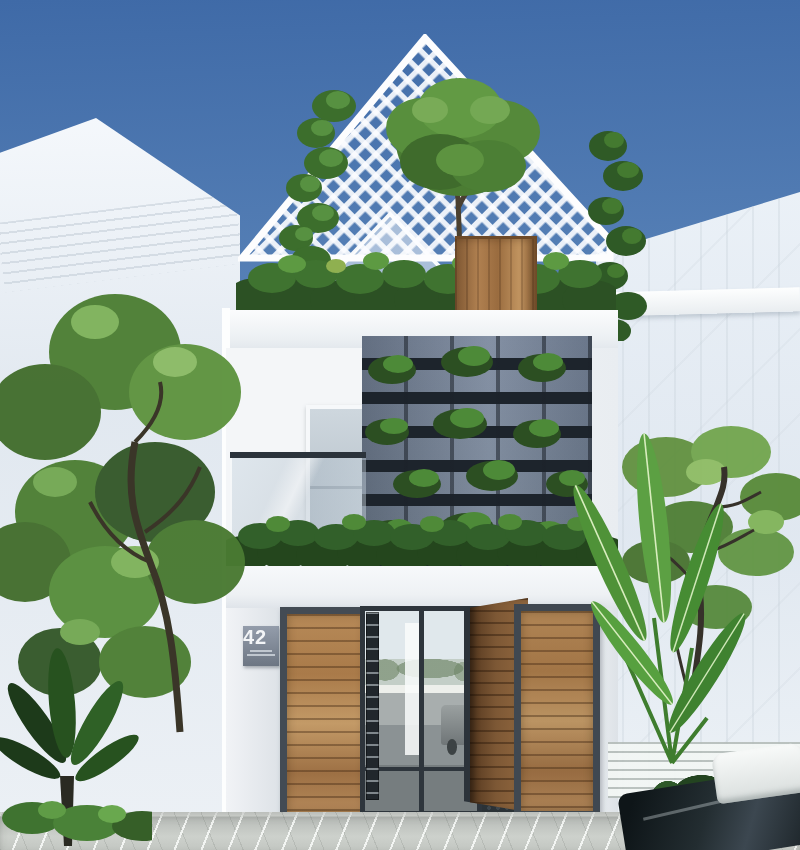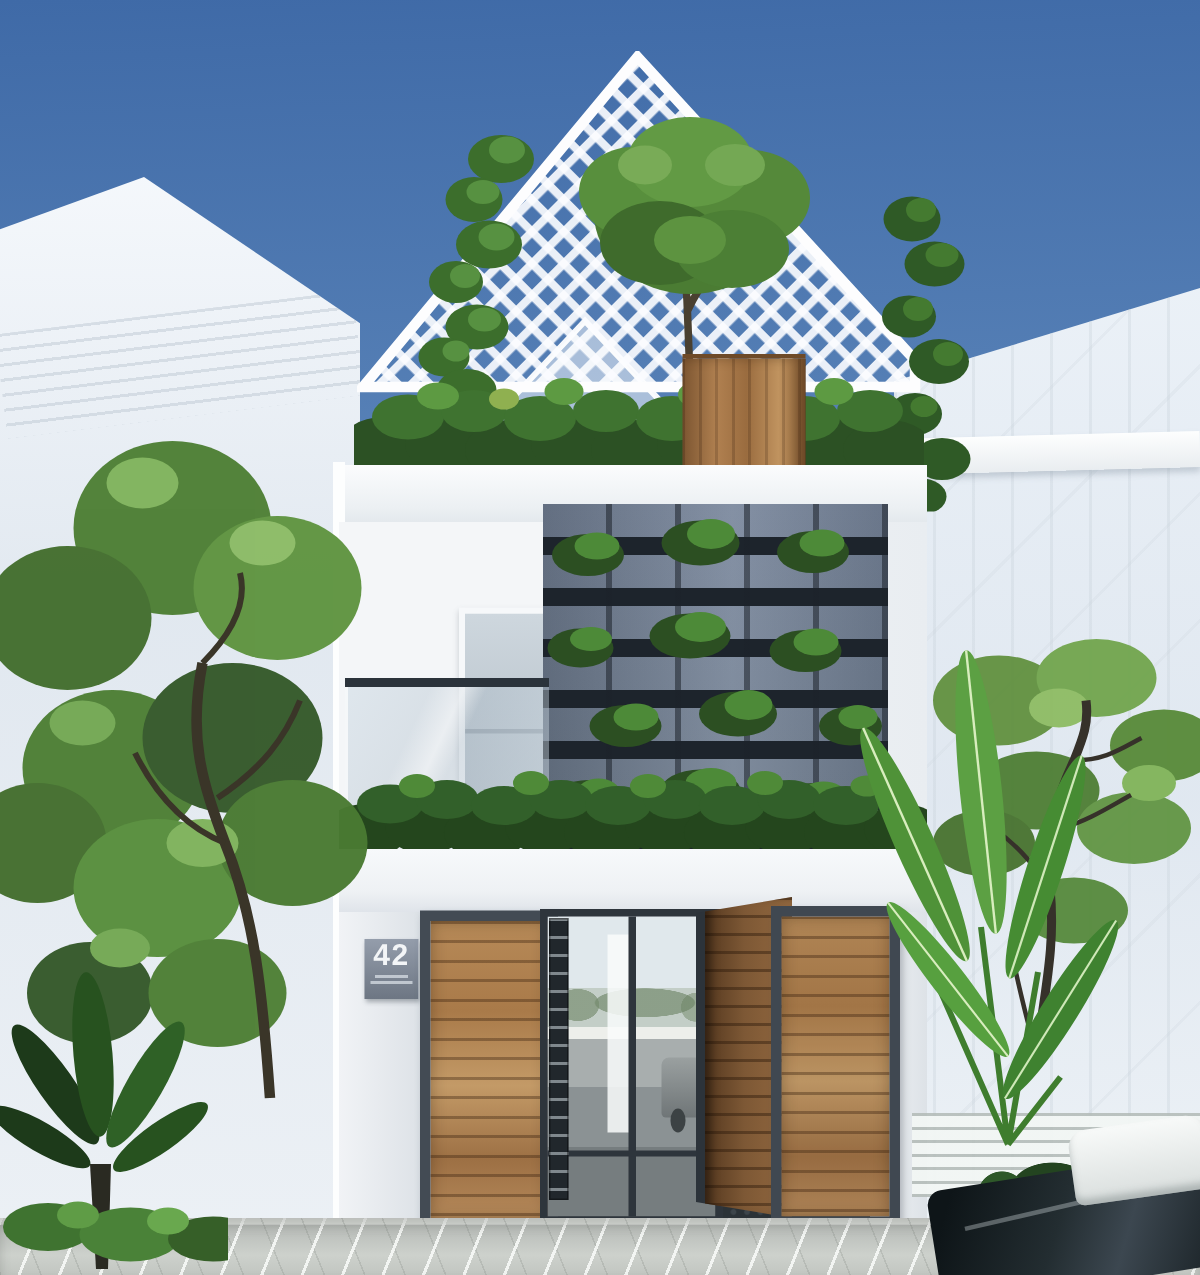--- a/index.html
+++ b/index.html
@@ -54,21 +54,21 @@
   .balcony-glass::after{content:"";position:absolute;inset:0;
     background:linear-gradient(115deg,transparent 30%,rgba(255,255,255,.5) 42%,transparent 50%);}
 
   
   .entry-header{left:226px;top:566px;width:392px;height:44px;
     background:linear-gradient(180deg,#f7f9fb,#eef1f4 65%,#dde2e8);border-bottom:3px solid #c2c8cf;}
   .ground-wall{left:226px;top:608px;width:392px;height:204px;background:#dfe3e8;}
   .pillar-left{left:226px;top:608px;width:58px;height:204px;background:linear-gradient(90deg,#f1f3f6,#dce1e6);}
   .pillar-right{left:580px;top:608px;width:38px;height:204px;background:linear-gradient(90deg,#f3f5f7,#dde2e7);}
   .plaque{left:243px;top:626px;width:36px;height:40px;background:linear-gradient(180deg,#949dab,var(--plaque-gray,#6d7683));
-    box-shadow:1px 2px 3px rgba(60,70,80,.4);text-align:center;}
+    box-shadow:1px 2px 3px rgba(60,70,80,.4);text-align:left;}
   .plaque-number{display:block;font-size:20px;line-height:22px;font-weight:bold;color:#f3f5f7;letter-spacing:1px;}
   .plaque-line{display:block;margin:2px auto 0;height:2px;background:rgba(210,216,224,.8);}
   .plaque-line.l1{width:22px;} .plaque-line.l2{width:28px;}
   .entry-floor{left:350px;top:768px;width:240px;height:48px;
     clip-path:polygon(5% 0,95% 0,100% 100%,0 100%);
     background:radial-gradient(circle at 4px 4px,#3d454b 1.6px,transparent 2.2px),var(--entry-tile,#2b3237);
     background-size:9px 9px;box-shadow:inset 0 3px 4px rgba(255,255,255,.12);}
   .gate{border:7px solid var(--frame-dark,#434b54);
     background:
       repeating-linear-gradient(180deg,rgba(60,35,15,.38) 0 2px,transparent 2px 13px),

